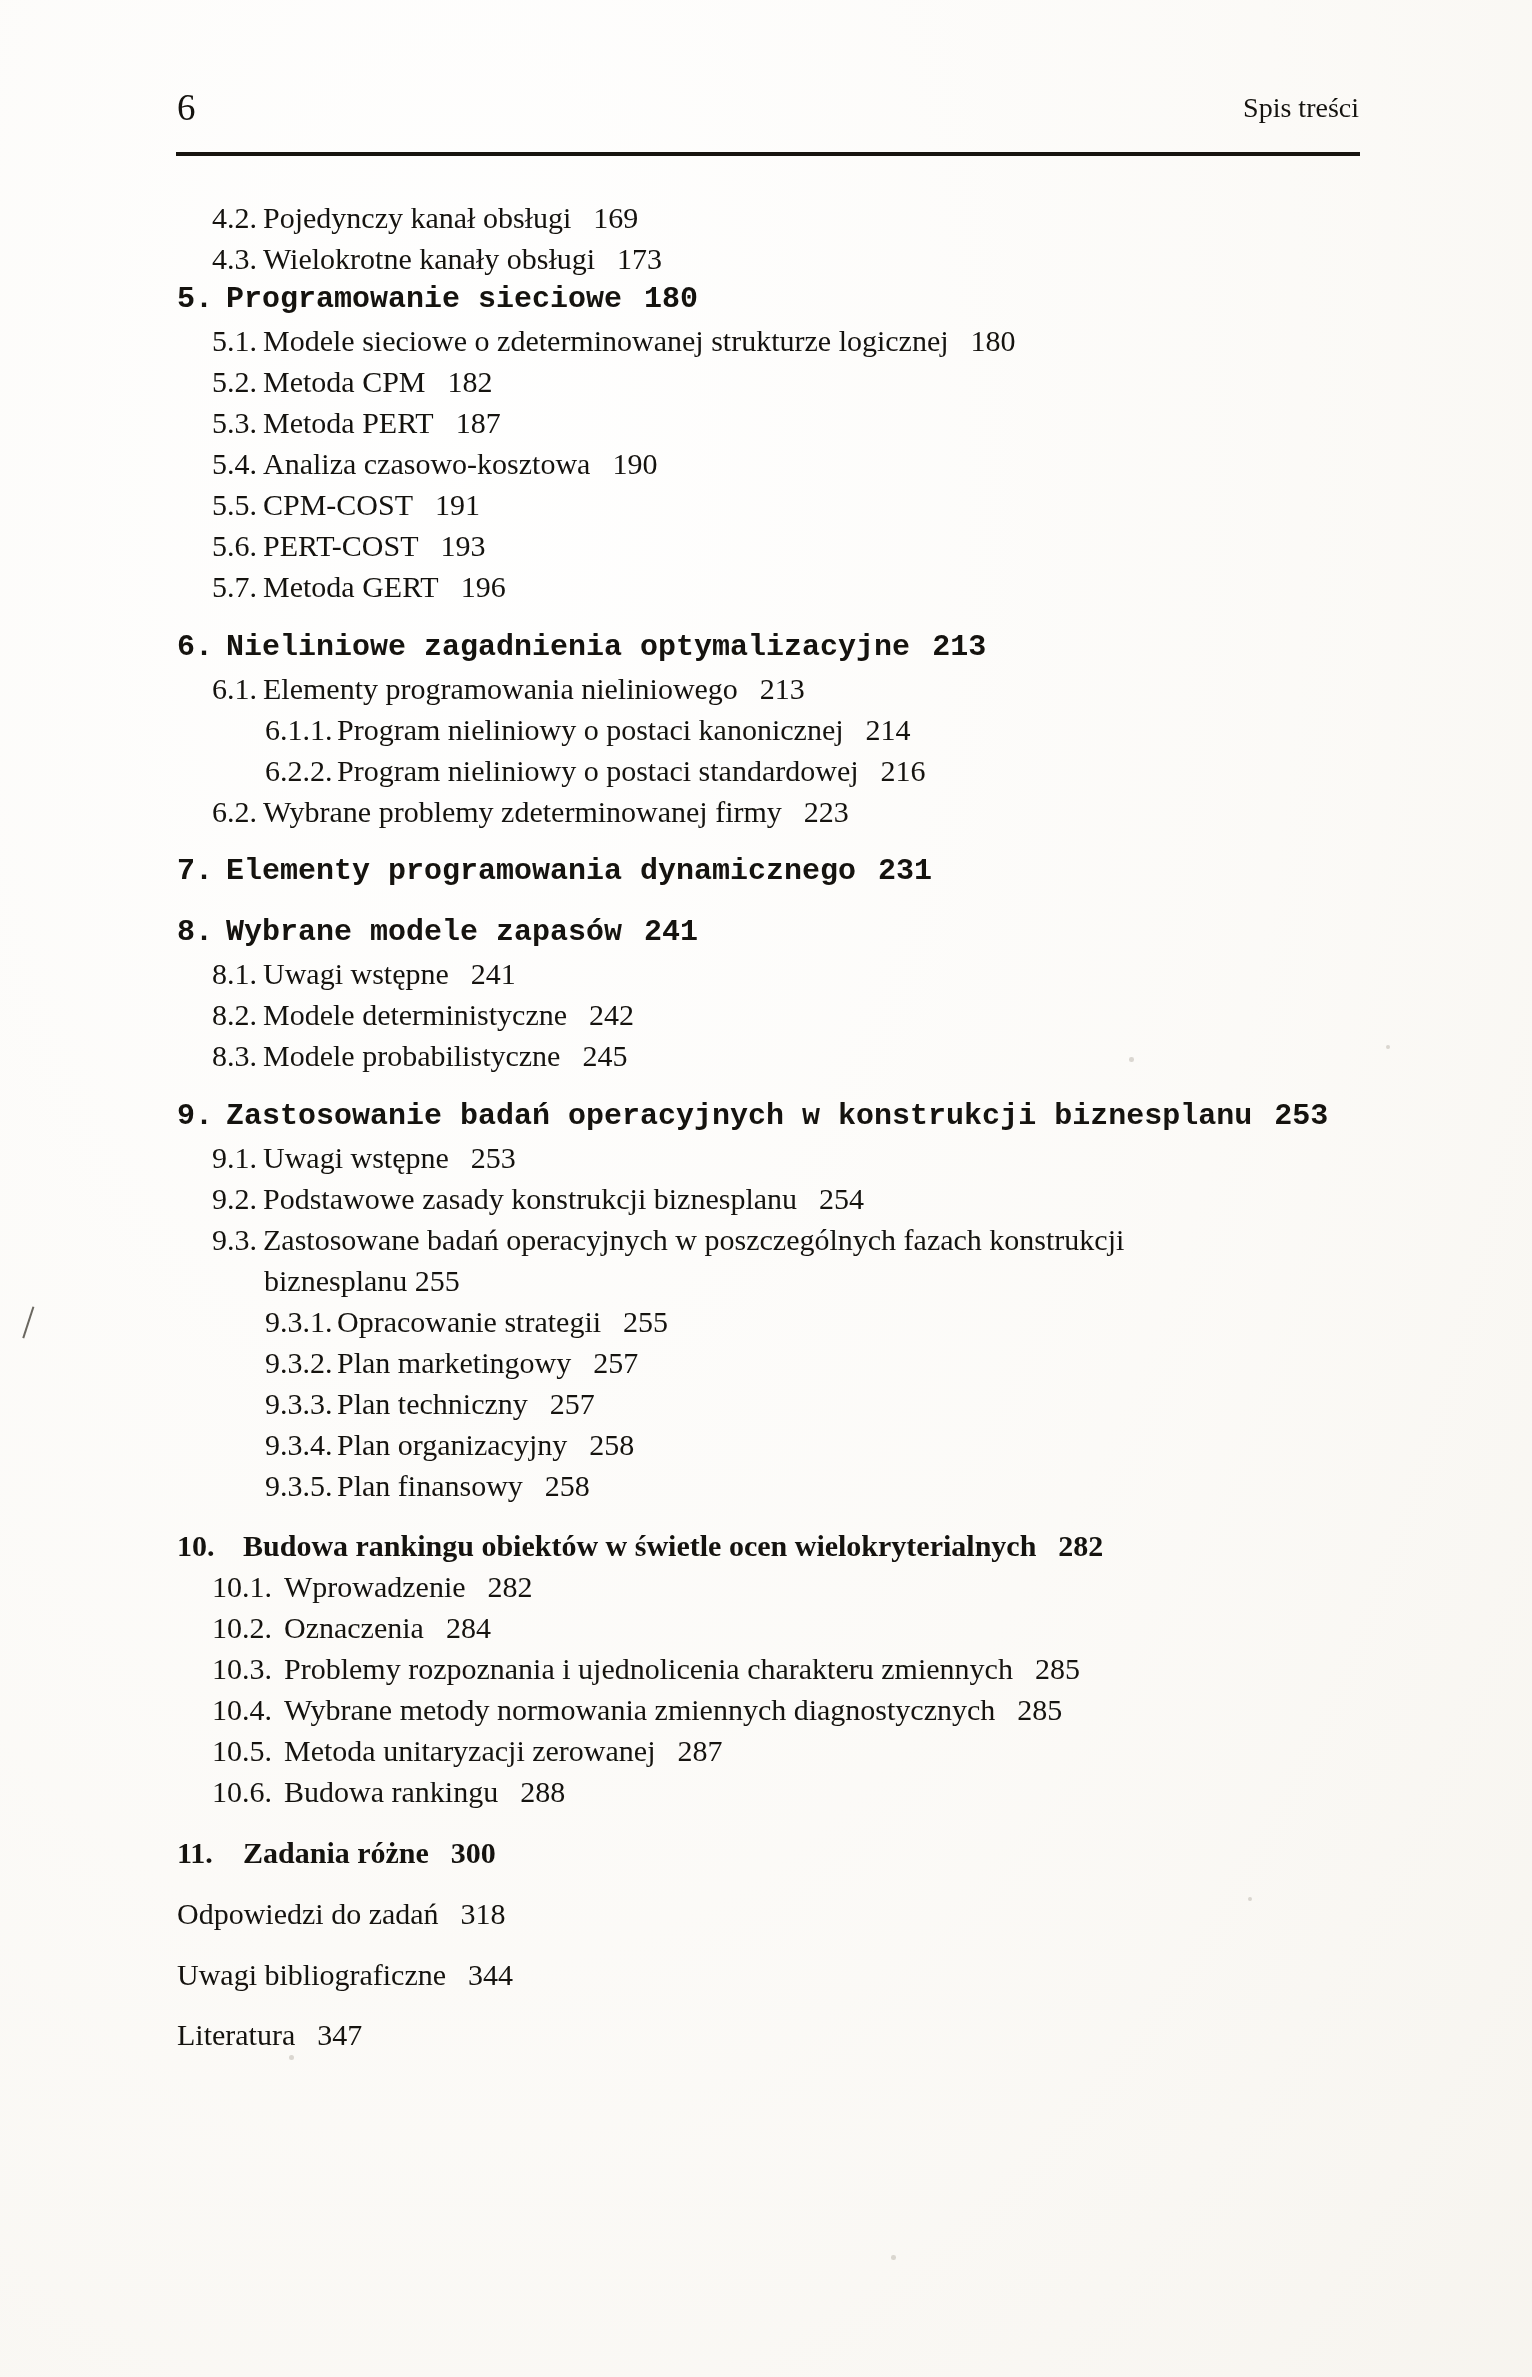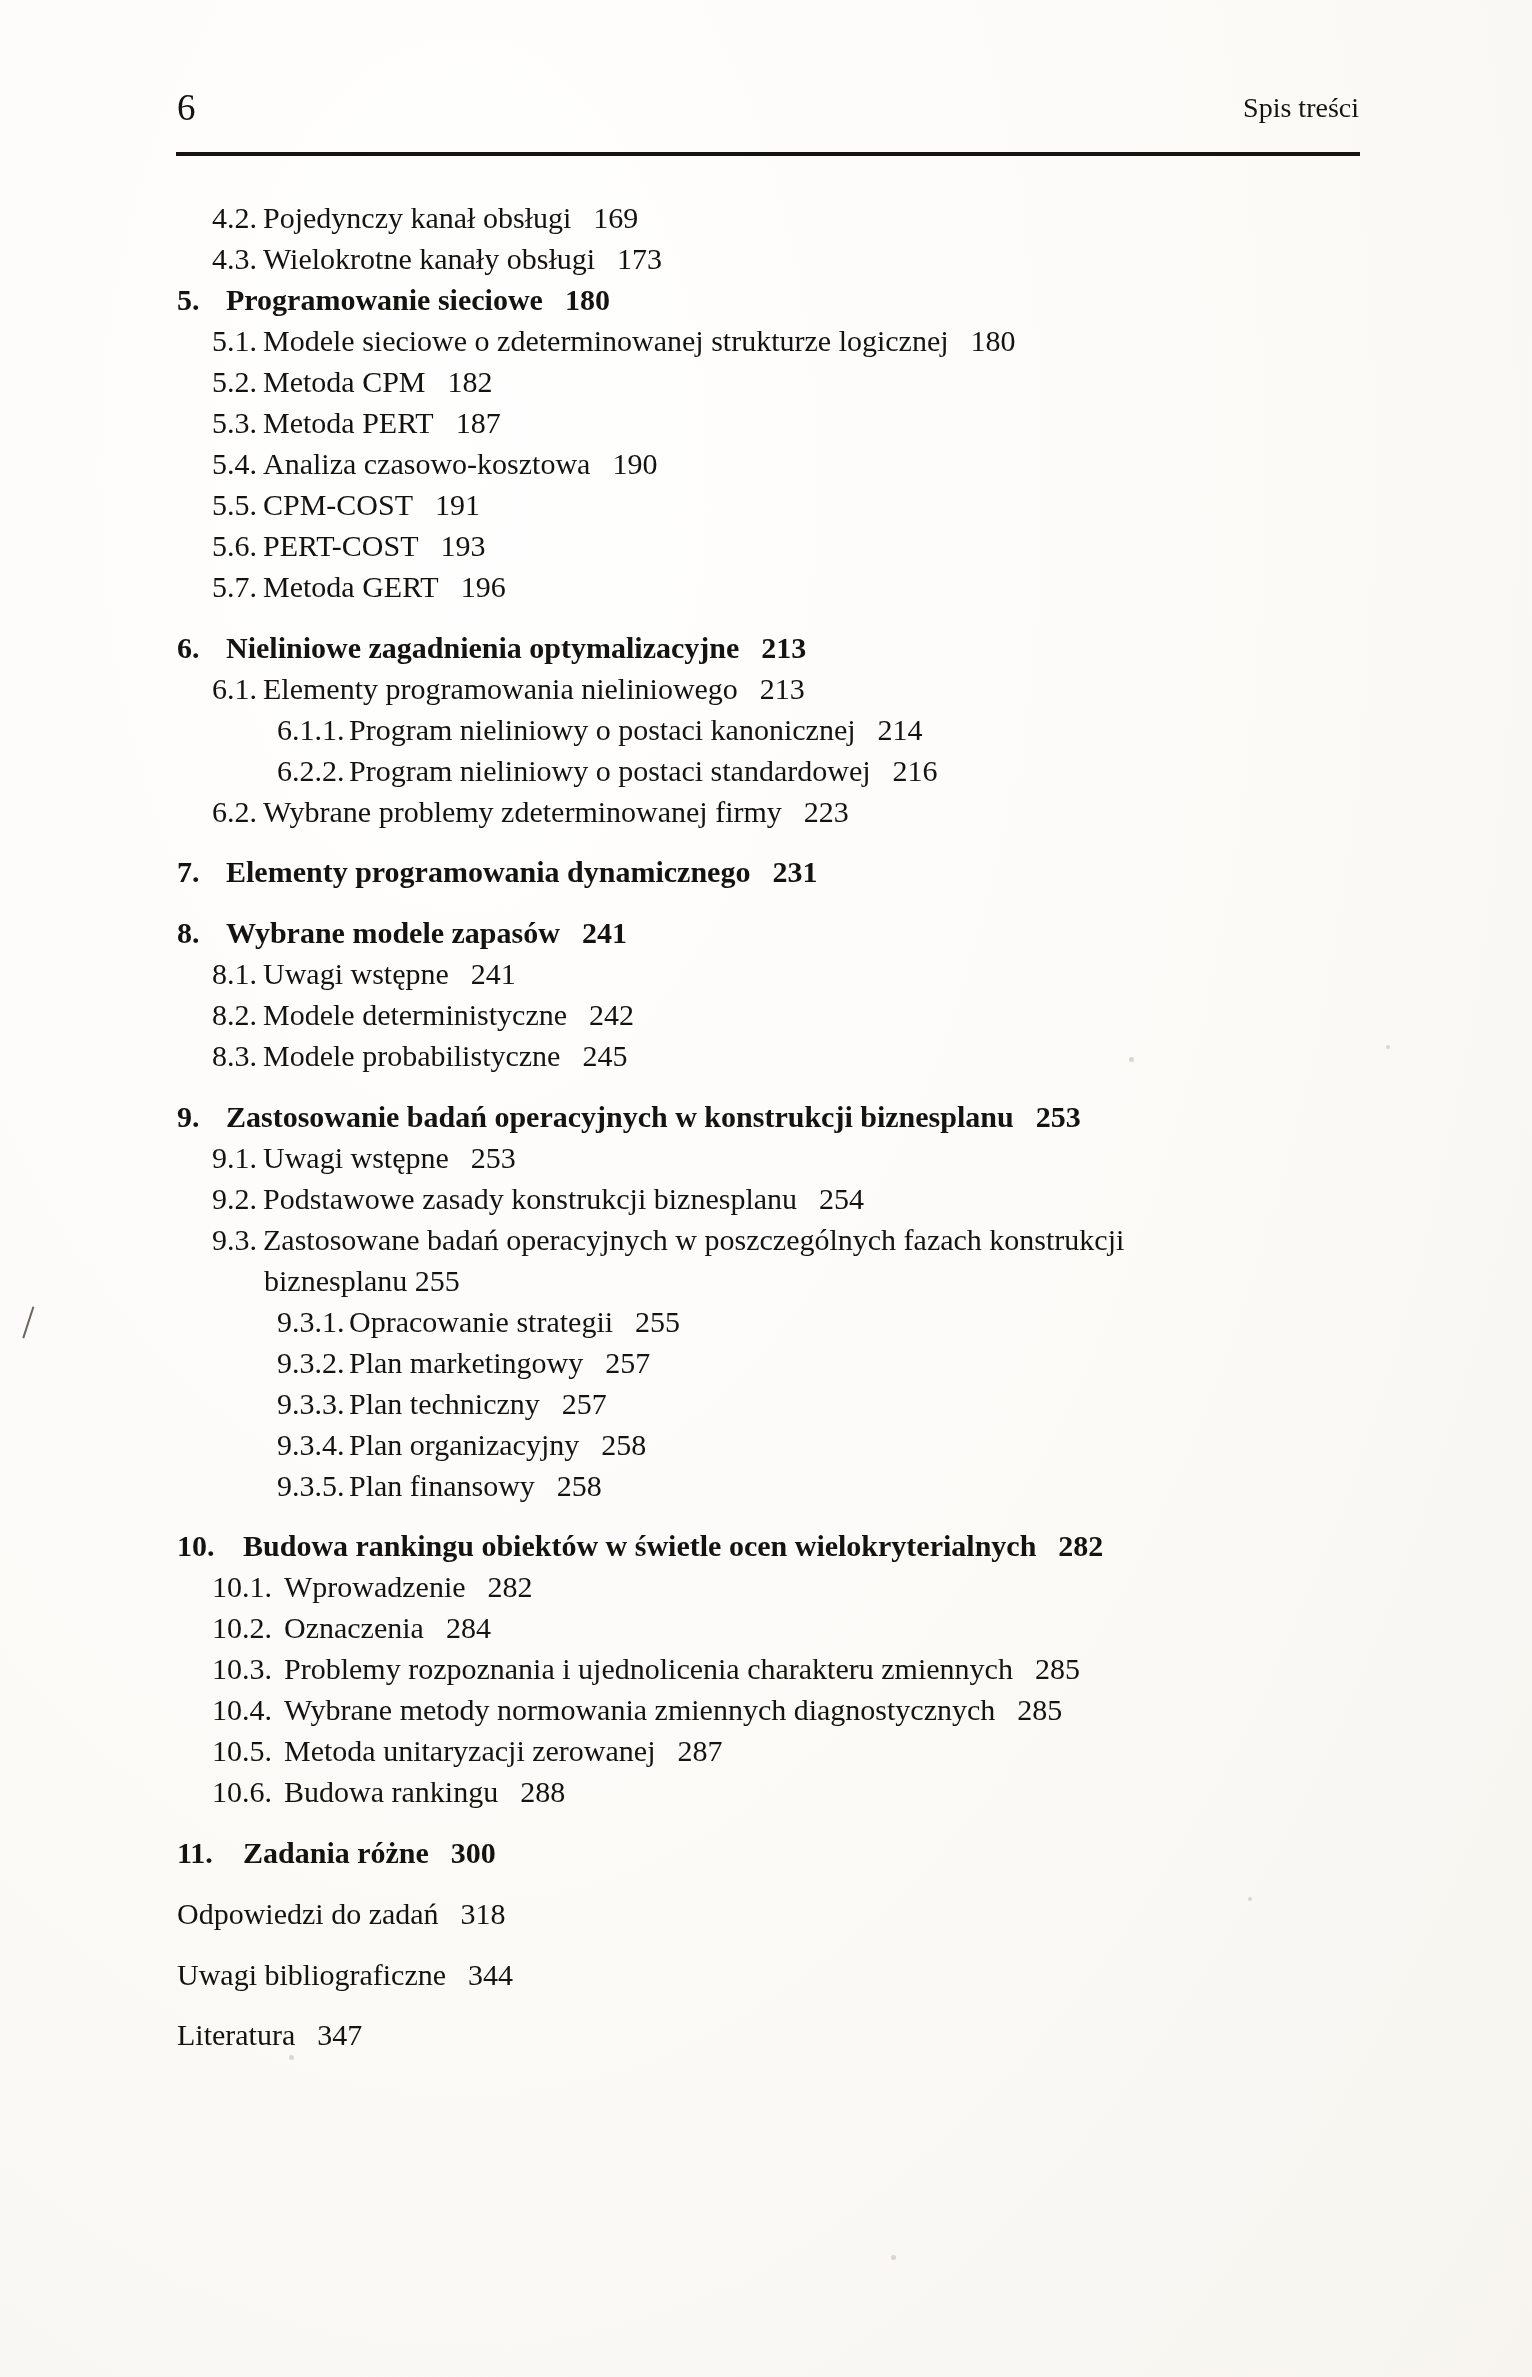--- a/index.html
+++ b/index.html
@@ -86,30 +86,30 @@
     text-align: left;
   }
   .entry .ttl {
     display: inline-block;
   }
   .entry .pg {
     display: inline-block;
     padding-left: 22px;
   }
   
-  .lvl-chapter  { padding-left: 0px;   font-weight: bold; }
+  .lvl-chapter  { padding-left: 0px;   font-weight: bold; font-family: Liberation Mono, monospace; }
   .lvl-chapter .num { width: 49px; }
   .lvl-chapter2 { padding-left: 0px;   font-weight: bold; }
   .lvl-chapter2 .num { width: 66px; }
   .lvl-section  { padding-left: 35px; }
   .lvl-section .num { width: 51px; }
   .lvl-section-w { padding-left: 35px; }
   .lvl-section-w .num { width: 72px; }
   .lvl-sub      { padding-left: 88px; }
-  .lvl-sub .num { width: 72px; margin-left: 12px; }
+  .lvl-sub .num { width: 72px; }
   .lvl-back     { padding-left: 0px; font-weight: normal; }
   .cont-line {
     display: block;
     font-size: 30px;
     line-height: 41px;
     padding-left: 87px;
   }
   .gap-md { height: 19.7px; }
   
   .pen-mark {

